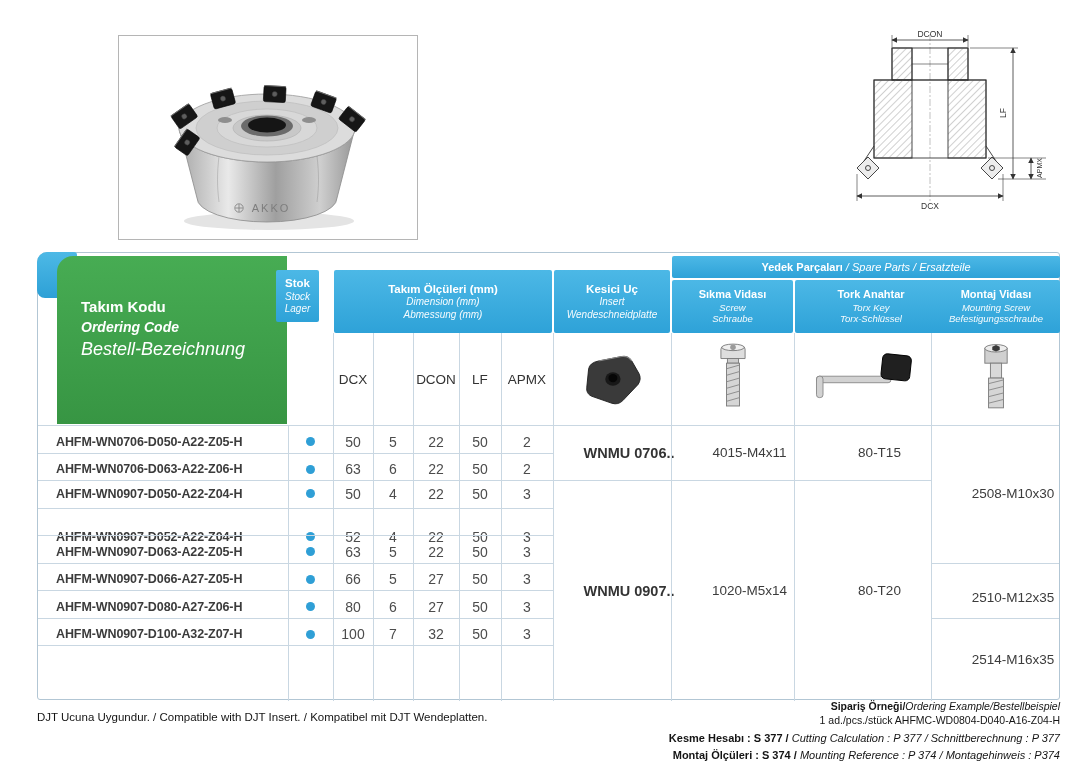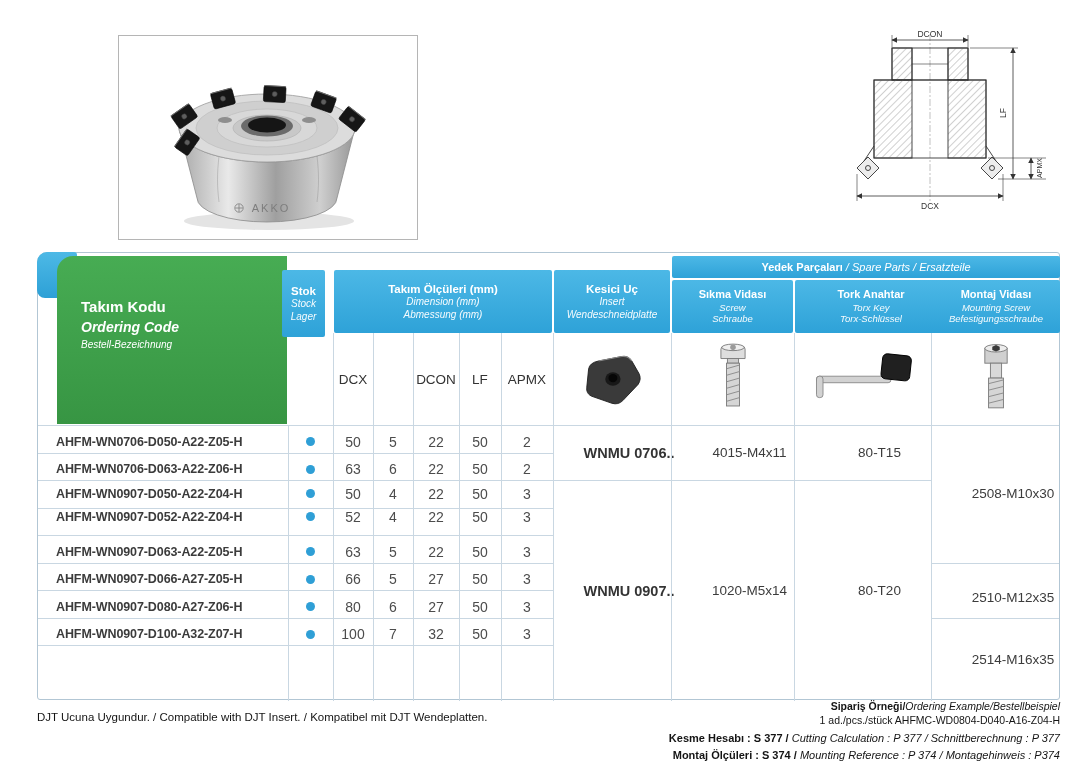--- a/index.html
+++ b/index.html
@@ -17,29 +17,29 @@
   .tablewrap{position:absolute;left:37px;top:252px;width:1023px;height:448px;
              border:1px solid #b2c6d4;box-sizing:border-box;background:#fff;
              border-radius:10px 3px 3px 3px;}
   .tab-accent{position:absolute;left:-1px;top:-1px;width:40px;height:46px;
               background:linear-gradient(#4db9e6,#2da0d6);border-radius:10px 3px 3px 8px;}
   .greenbox{position:absolute;left:19px;top:3px;width:230px;height:168px;
             background:linear-gradient(#47ac53,#379543);border-radius:16px 0 0 0;
             color:#fff;padding:42px 0 0 24px;box-sizing:border-box;}
   .g-tr{font-size:15px;font-weight:bold;}
   .g-en{font-size:14px;font-weight:bold;font-style:italic;margin-top:4px;}
-  .g-de{font-size:10px;font-style:italic;margin-top:4px;}
+  .g-de{font-size:18px;font-style:italic;margin-top:4px;}
   .hblock{position:absolute;background:linear-gradient(#4cb8e6,#2ea2d8);color:#fff;
           display:flex;flex-direction:column;align-items:center;justify-content:center;
           text-align:center;border-radius:2px;line-height:1.25;}
   .h-tr{font-size:11.5px;font-weight:bold;}
   .h-en,.h-de{font-size:10px;font-style:italic;opacity:.95;}
   .sub .h-tr{font-size:11px;}
   .sub .h-en,.sub .h-de{font-size:9.5px;}
-  .hb-stok{left:244px;top:17px;width:43px;height:67px;}
+  .hb-stok{left:238px;top:17px;width:43px;height:52px;}
   .hb-dims{left:296px;top:17px;width:218px;height:63px;}
   .hb-ins{left:516px;top:17px;width:116px;height:63px;}
   .hb-scr{left:634px;top:27px;width:121px;height:53px;}
   .hb-trx{left:757px;top:27px;width:152px;height:53px;}
   .hb-mnt{left:894px;top:27px;width:128px;height:53px;}
   .sparebar{position:absolute;left:634px;top:3px;width:388px;height:22px;
             background:linear-gradient(#4cb8e6,#2ea2d8);color:#fff;border-radius:2px;
             display:flex;align-items:center;justify-content:center;font-size:11px;}
   .sparebar .b{font-weight:bold;}
   .sparebar .i{font-style:italic;white-space:pre;}
@@ -323,21 +323,21 @@
       <div class="c-code">AHFM-WN0907-D050-A22-Z04-H</div>
       <div class="c-stock">
           <span class="dot"></span>
         </div>
       <div class="c-num n-dcx">50</div>
       <div class="c-num n-zefp">4</div>
       <div class="c-num n-dcon">22</div>
       <div class="c-num n-lf">50</div>
       <div class="c-num n-apmx">3</div>
     </div>
-    <div class="trow" style="top:247px">
+    <div class="trow" style="top:267px">
       <div class="c-code">AHFM-WN0907-D052-A22-Z04-H</div>
       <div class="c-stock">
           <span class="dot"></span>
         </div>
       <div class="c-num n-dcx">52</div>
       <div class="c-num n-zefp">4</div>
       <div class="c-num n-dcon">22</div>
       <div class="c-num n-lf">50</div>
       <div class="c-num n-apmx">3</div>
     </div>

